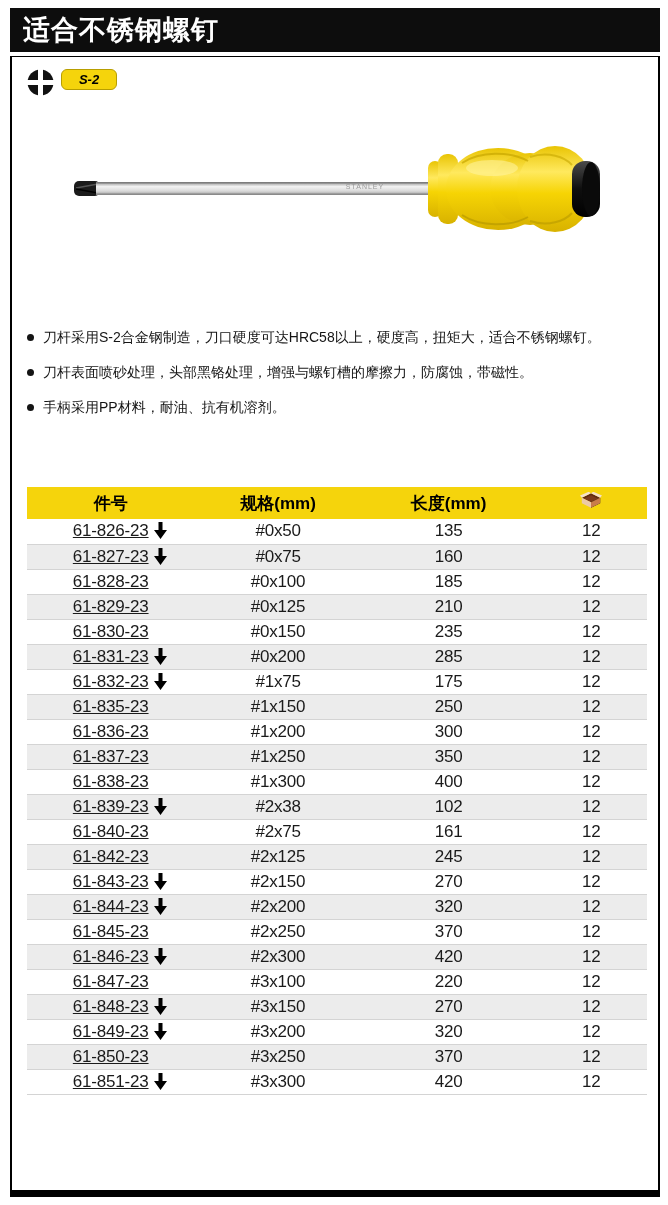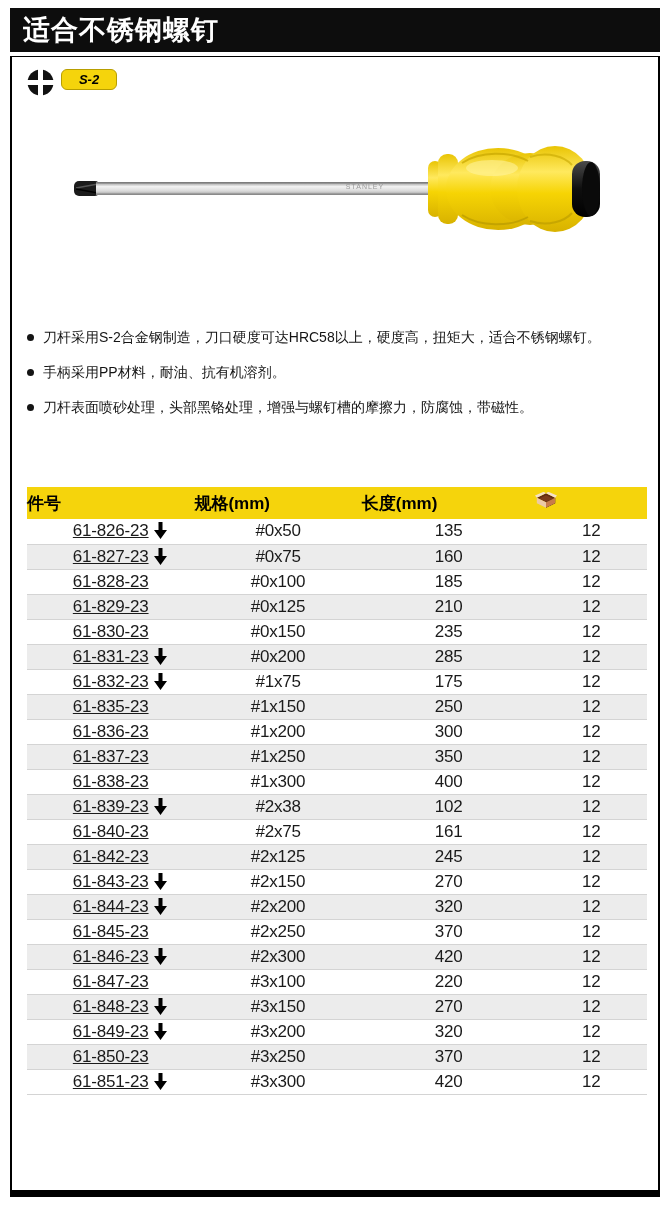--- a/index.html
+++ b/index.html
@@ -78,21 +78,21 @@
     table-layout: fixed;
   }
   .parts-table col.c1 { width: 27%; }
   .parts-table col.c2 { width: 27%; }
   .parts-table col.c3 { width: 28%; }
   .parts-table col.c4 { width: 18%; }
   .parts-table thead th {
     background: #f5d40c;
     height: 32px;
     font-size: 17px; font-weight: bold; color: #000;
-    text-align: left; vertical-align: middle;
+    text-align: center; vertical-align: middle;
   }
   .parts-table thead th .carton { display: inline-block; vertical-align: middle; }
   .parts-table tbody td {
     height: 25px;
     font-size: 17px;
     color: #1a1a1a;
     text-align: center; vertical-align: middle;
     letter-spacing: -0.2px;
     border-bottom: 1px solid #d4d4d4;
   }
@@ -182,25 +182,25 @@
     </svg>
   </div>
 
   <ul class="features">
     <li>
       <span class="bullet-dot"></span>
       <span>刀杆采用S-2合金钢制造，刀口硬度可达HRC58以上，硬度高，扭矩大，适合不锈钢螺钉。</span>
     </li>
     <li>
       <span class="bullet-dot"></span>
-      <span>手柄采用PP材料，耐油、抗有机溶剂。</span>
+      <span>刀杆表面喷砂处理，头部黑铬处理，增强与螺钉槽的摩擦力，防腐蚀，带磁性。</span>
     </li>
     <li>
       <span class="bullet-dot"></span>
-      <span>刀杆表面喷砂处理，头部黑铬处理，增强与螺钉槽的摩擦力，防腐蚀，带磁性。</span>
+      <span>手柄采用PP材料，耐油、抗有机溶剂。</span>
     </li>
   </ul>
 
   <table class="parts-table">
     <colgroup>
         <col class="c1">
         <col class="c2">
         <col class="c3">
         <col class="c4">
       </colgroup>

